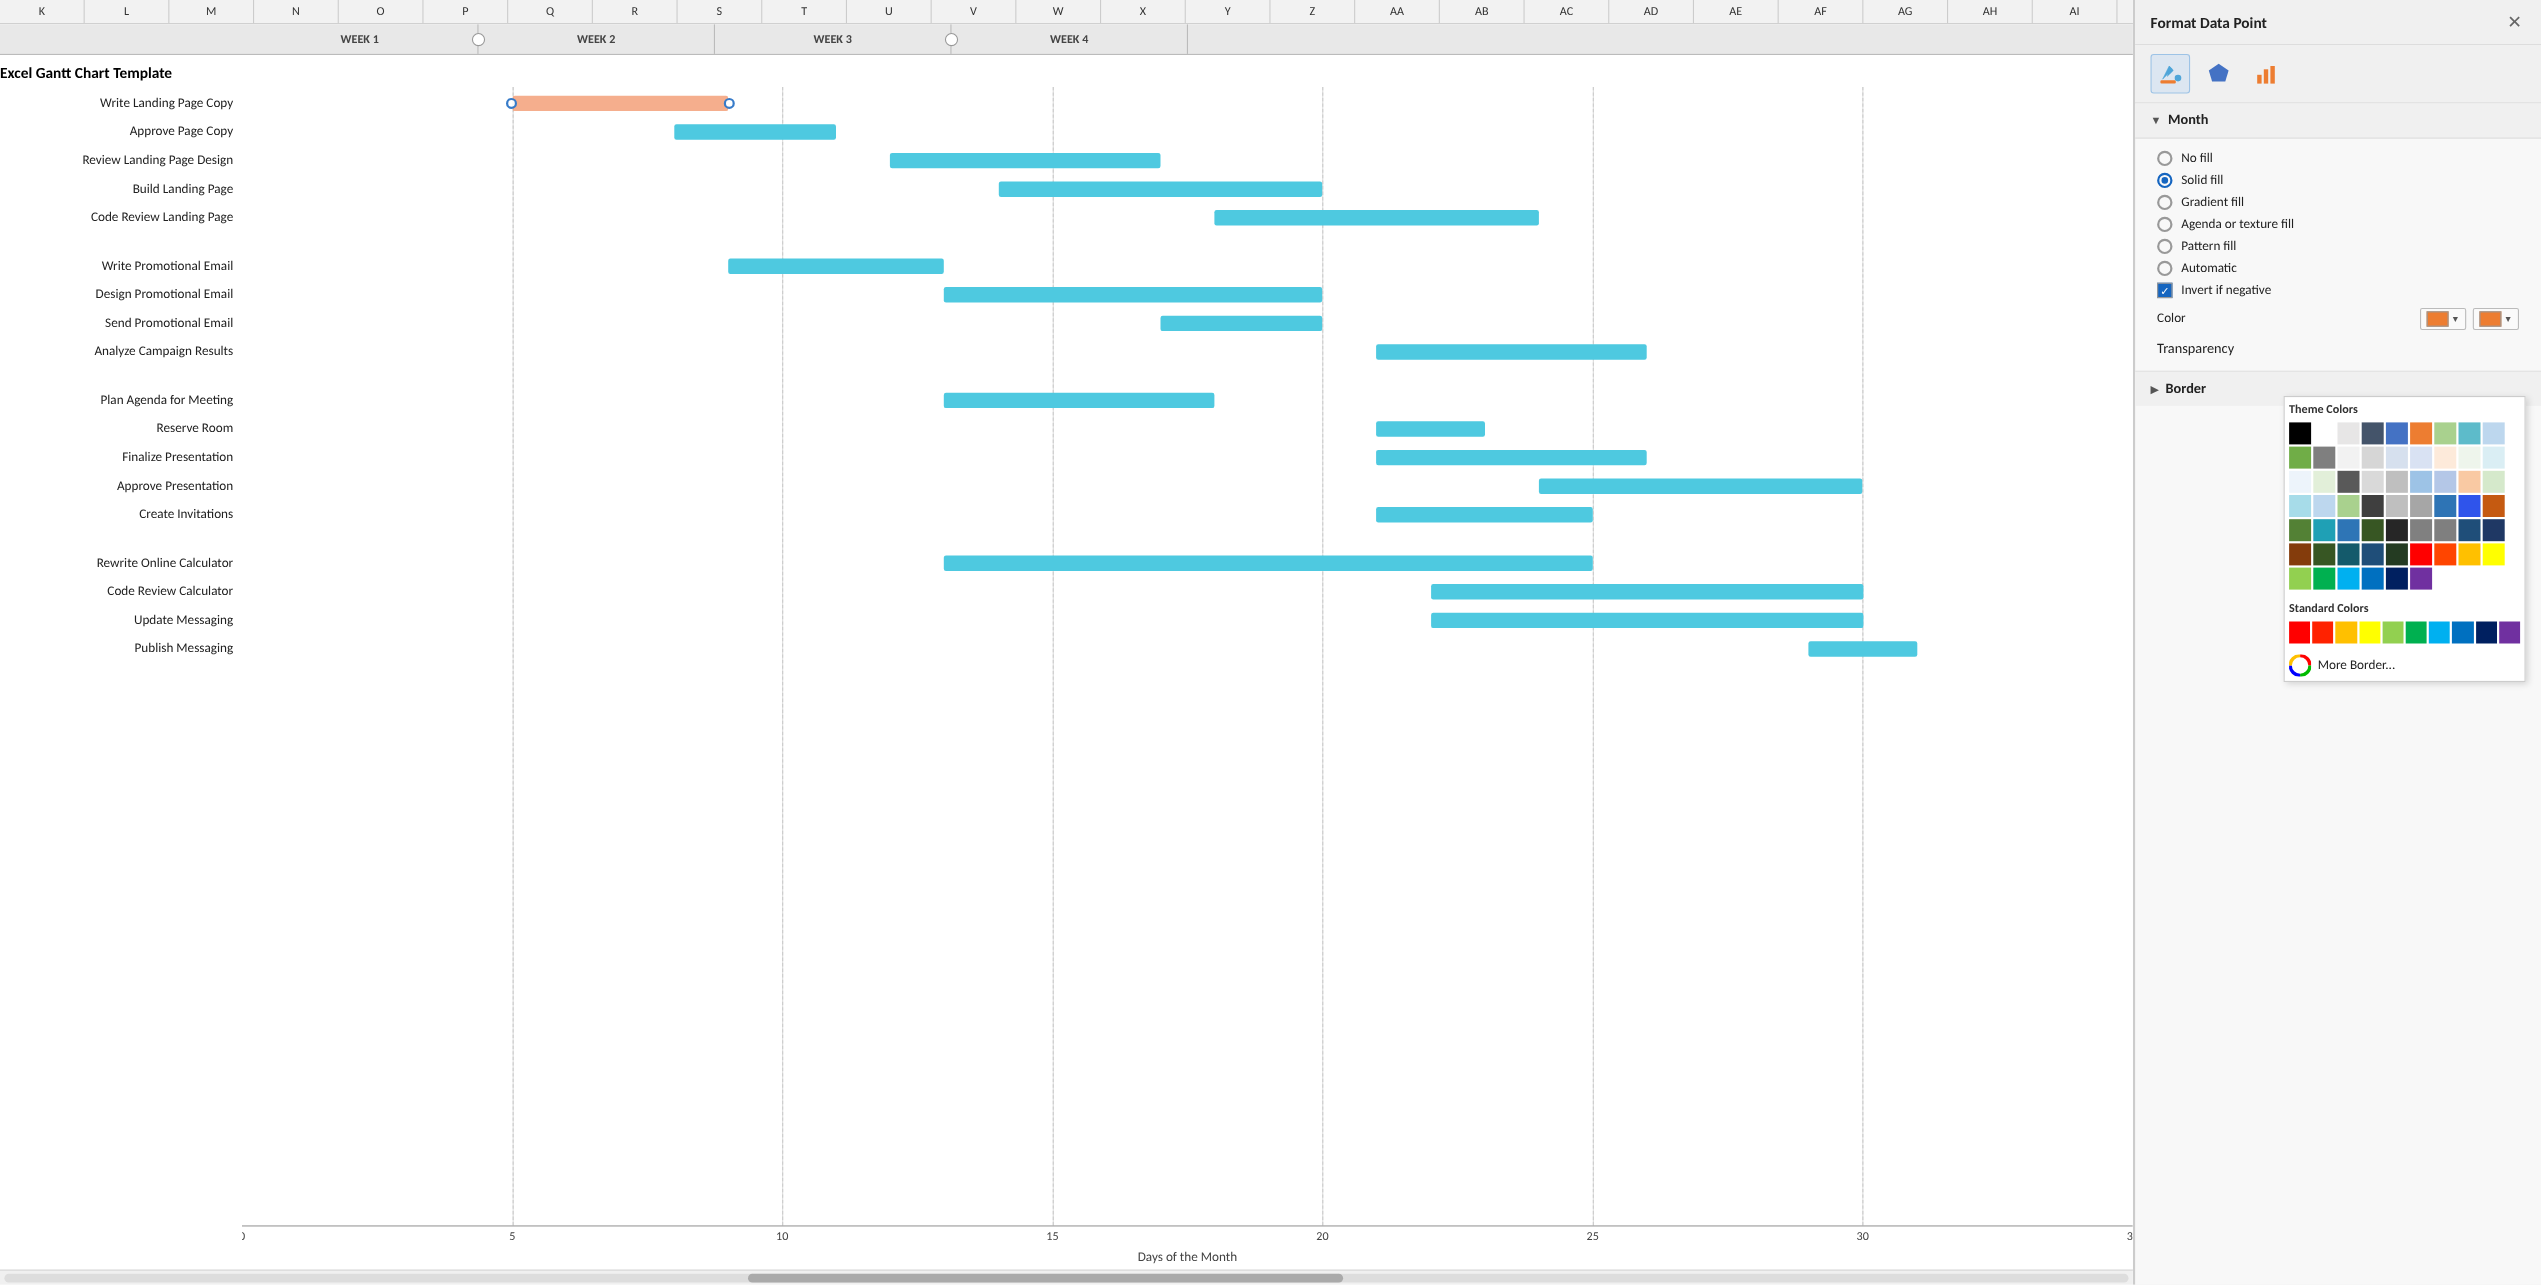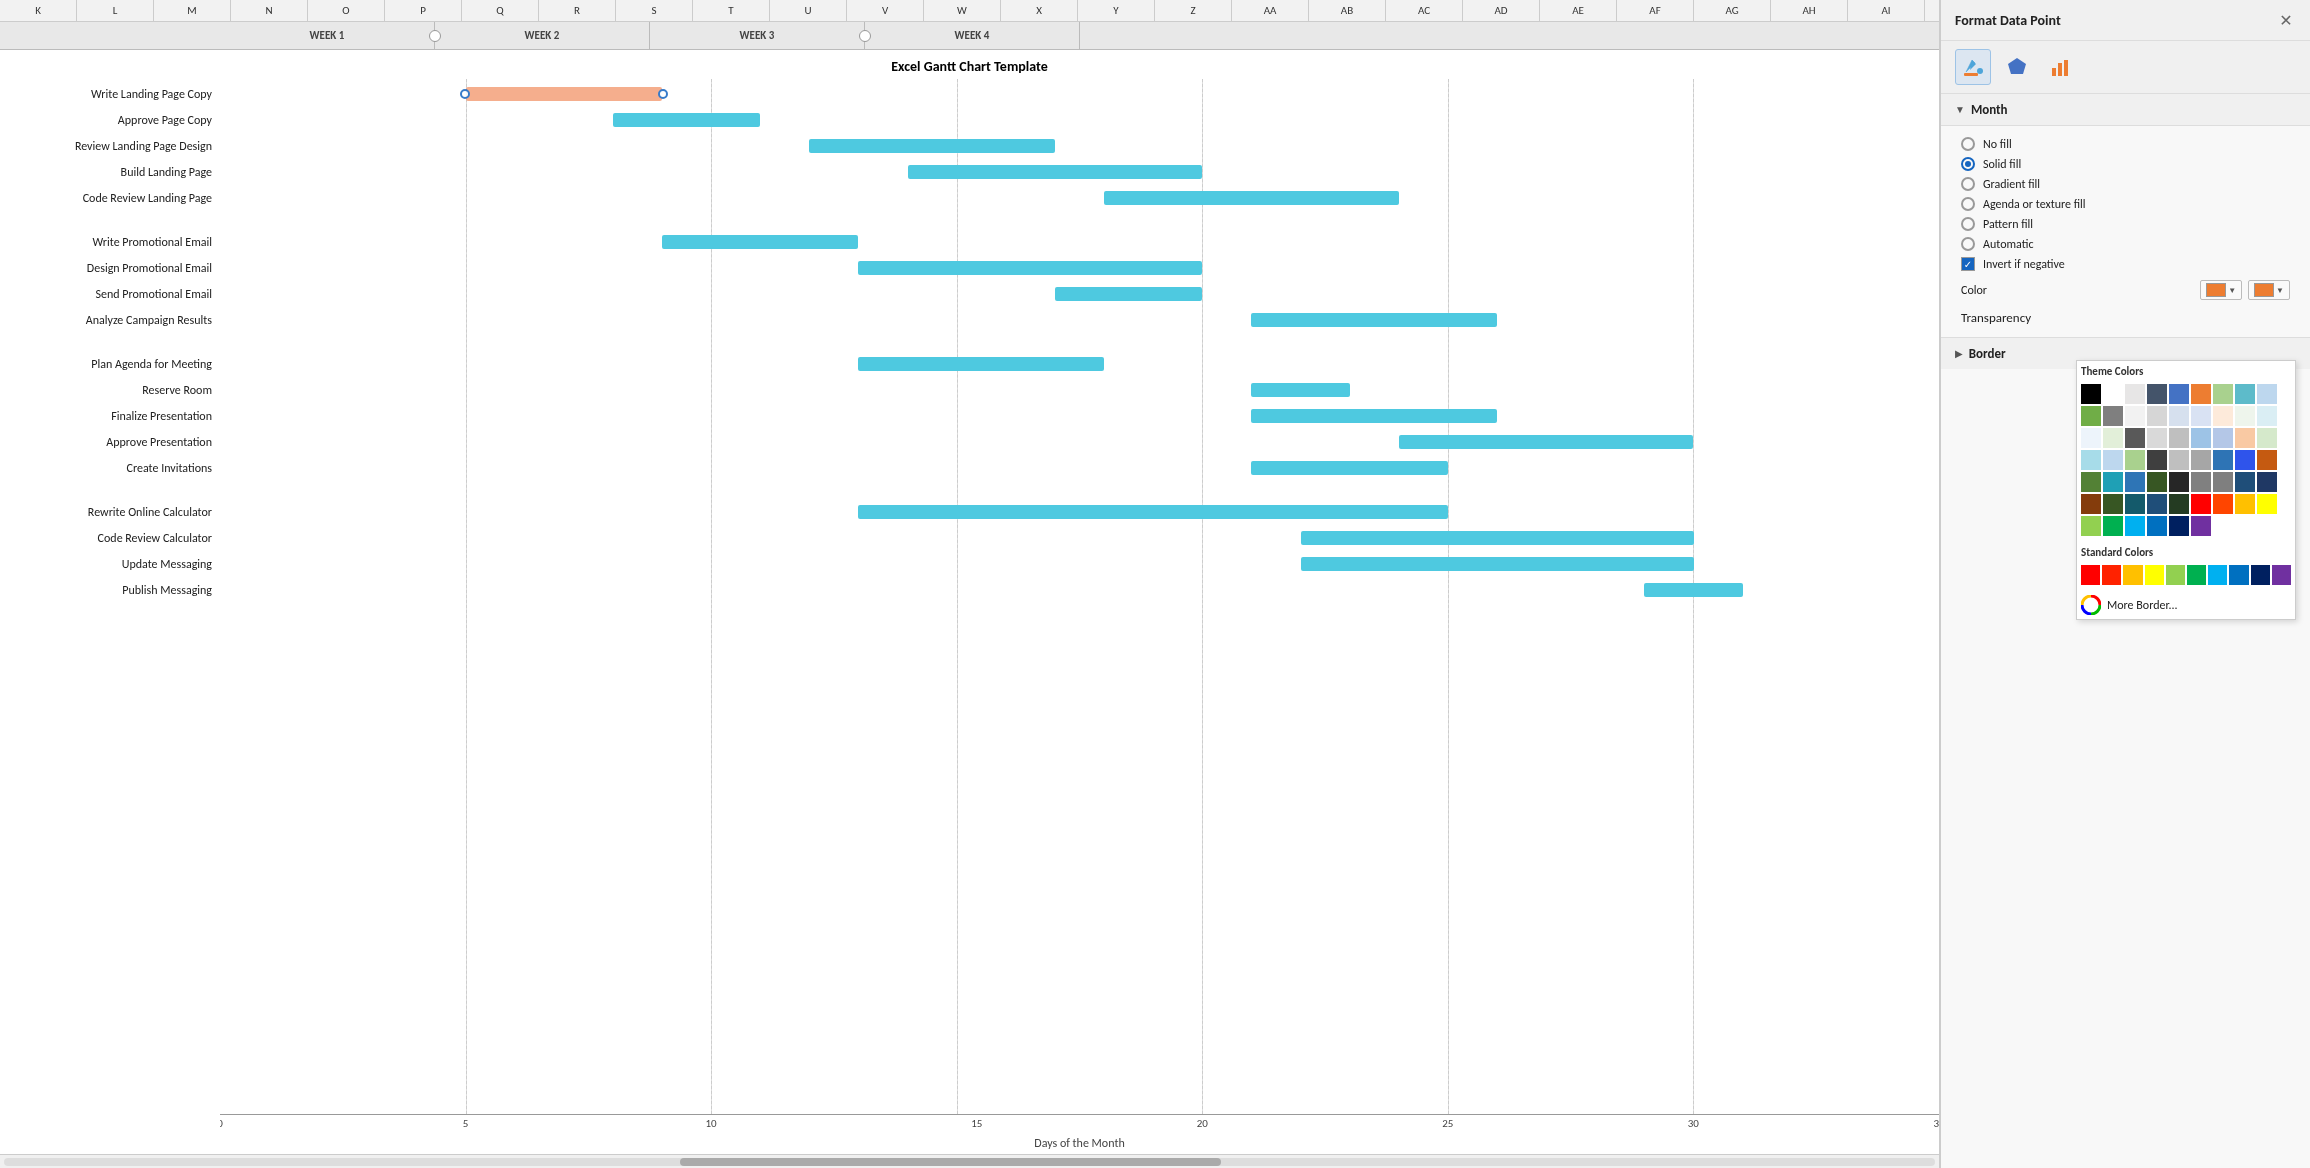--- a/index.html
+++ b/index.html
@@ -74,21 +74,20 @@
       height: 12px;
       border: 1px solid #999;
       border-radius: 50%;
       background: white;
       position: absolute;
       top: 8px;
     }
 
     
     .chart-title {
-      text-align: center;
       font-weight: bold;
       font-size: 14px;
       padding: 8px 0 4px;
       background: white;
       flex-shrink: 0;
     }
 
     
     .chart-body {
       display: flex;
@@ -613,21 +612,21 @@
             </div>
             <div class="gantt-bar-row">
               <div class="gantt-bar bar-cyan" style="left: 82.86%; width: 5.71%;"></div>
             </div>
           </div>
         <div class="x-axis" id="x-axis-div">
           <div class="x-axis-line" id="x-axis-line">
               <div class="x-tick" style="left: 0%;">0</div>
               <div class="x-tick" style="left: 14.29%;">5</div>
               <div class="x-tick" style="left: 28.57%;">10</div>
-              <div class="x-tick" style="left: 42.86%; margin-left: 20px;">15</div>
+              <div class="x-tick" style="left: 42.86%;">15</div>
               <div class="x-tick" style="left: 57.14%;">20</div>
               <div class="x-tick" style="left: 71.43%;">25</div>
               <div class="x-tick" style="left: 85.71%;">30</div>
               <div class="x-tick" style="left: 100%;">35</div>
             </div>
           <div class="x-label">Days of the Month</div>
         </div>
       </div>
     </div>
 

